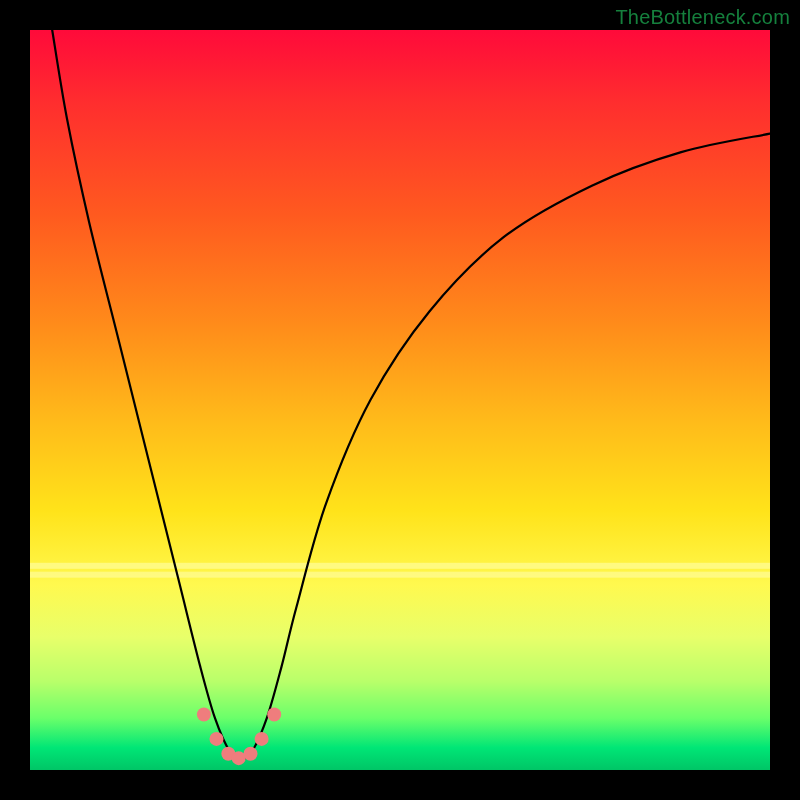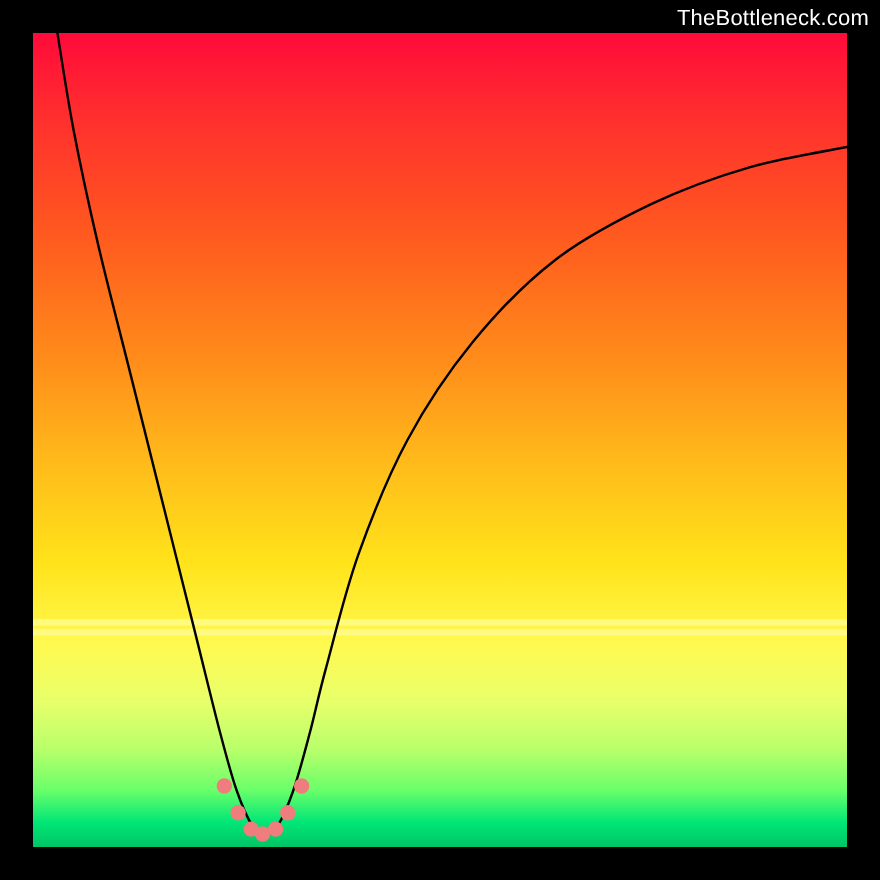--- a/index.html
+++ b/index.html
@@ -39,21 +39,21 @@
       #b9ff6a 88%,
       #6aff6a 93%,
       #00e676 97%,
       #00c566 100%
     );
   }
   .watermark {
     position: absolute;
     top: 6px;
     right: 10px;
-    color: #ffffff;
+    color: #15803d;
     font-size: 20px;
     letter-spacing: 0.2px;
     user-select: none;
   }
   svg.curve {
     position: absolute;
     top: 0;
     left: 0;
     width: 740px;
     height: 740px;

